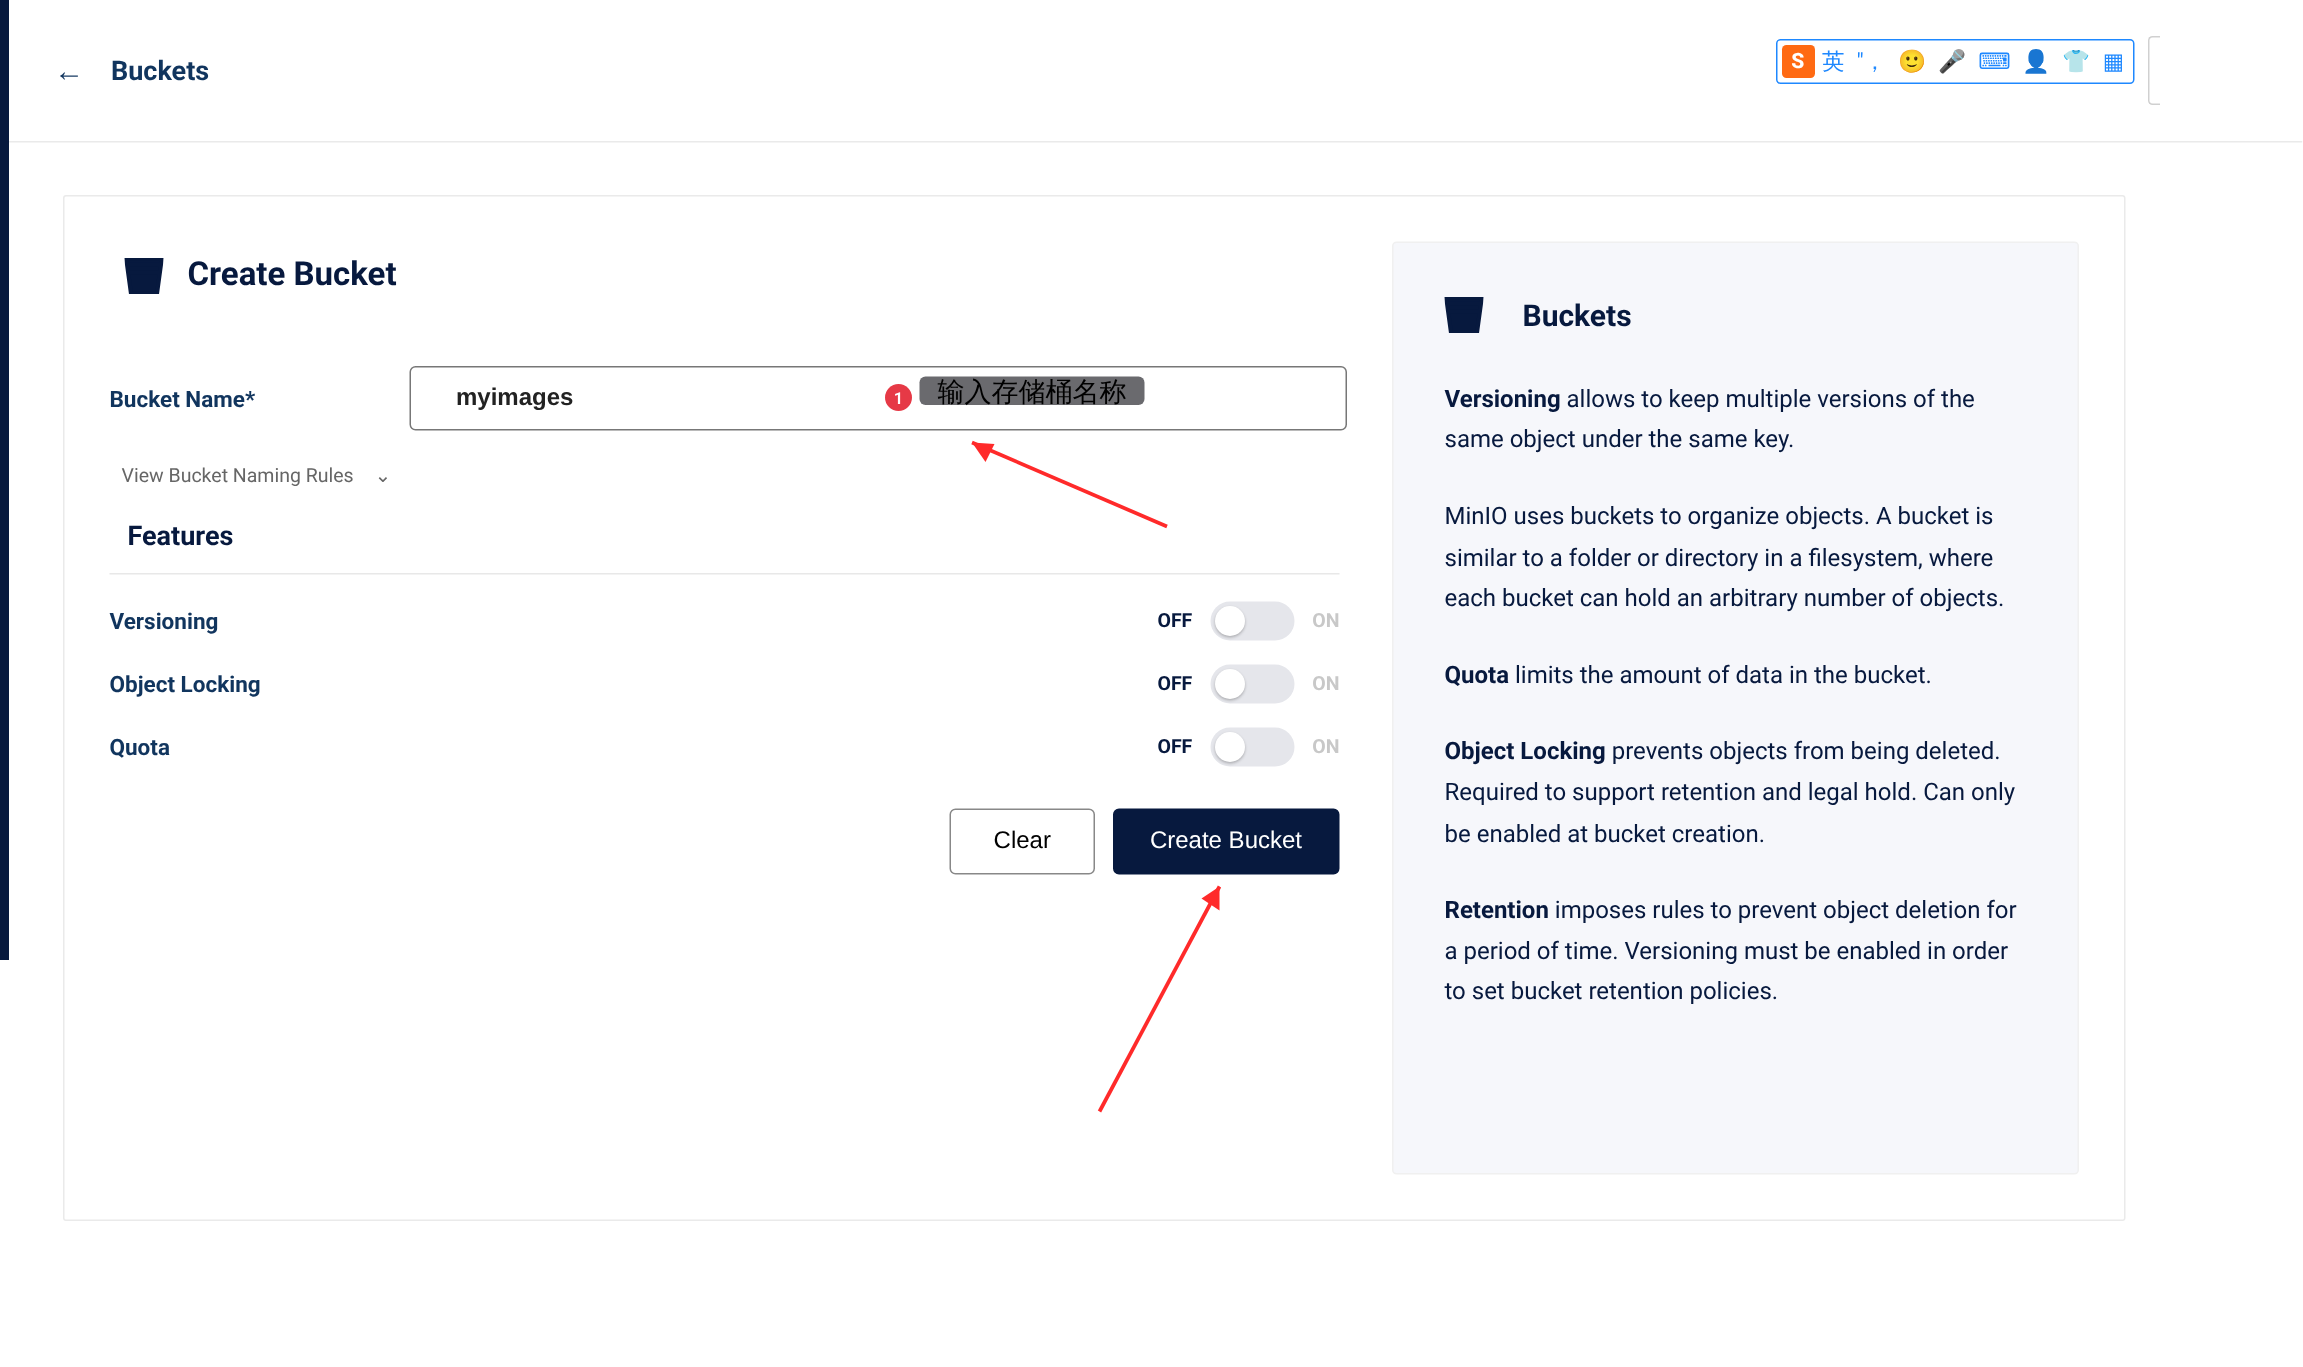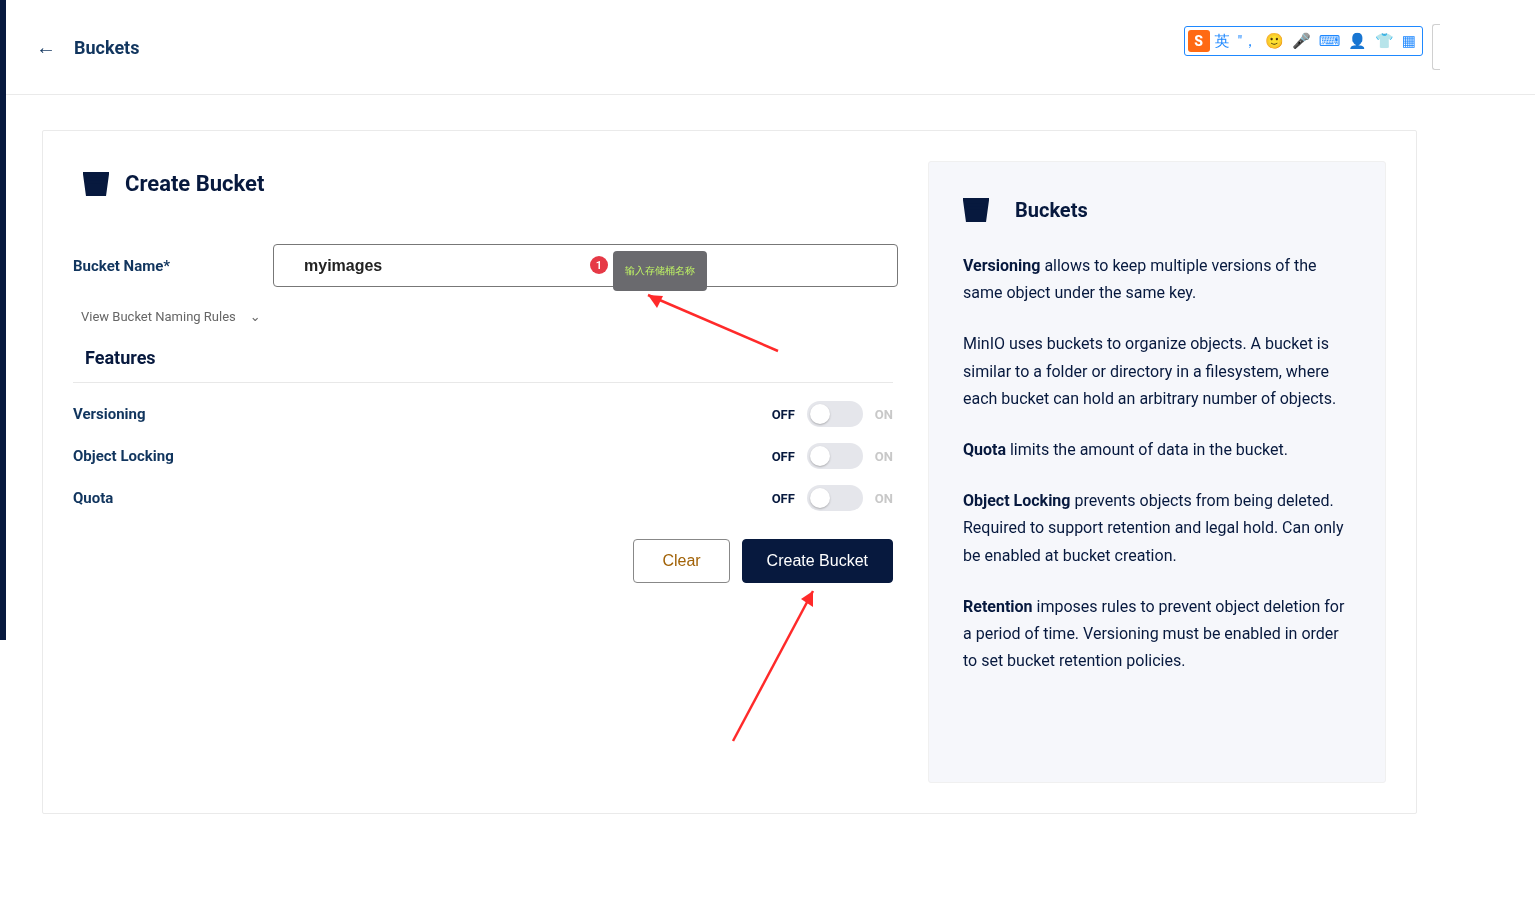--- a/index.html
+++ b/index.html
@@ -162,24 +162,24 @@
       font-size:11px;
       font-weight:600;
       display:flex;
       align-items:center;
       justify-content:center;
     }
     .hint {
       position:absolute;
       left:340px;
       top:7px;
-      height:40px;
+      height:19px;
       background:#6a6a6e;
-      color:#bef264;
-      font-size:10px;
+      color:#000000;
+      font-size:18px;
       border-radius:4px;
       padding:0 12px;
       display:flex;
       align-items:center;
     }
     .naming-rules {
       font-size: 13px;
       color: #666;
       margin-top: 22px;
       display: inline-flex;
@@ -258,21 +258,21 @@
       border-radius: 4px;
       padding: 0 28px;
       font-size: 16px;
       cursor: pointer;
       display:flex;
       align-items:center;
     }
     .btn-clear {
       background:#fff;
       border:1px solid #888;
-      color:#a16207;
+      color:#000000;
     }
     .btn-primary {
       background:#07193E;
       color:#fff;
       border:1px solid #07193E;
       font-weight: 500;
       padding: 0 24px;
     }
     .right-panel {
       width: 484px;

